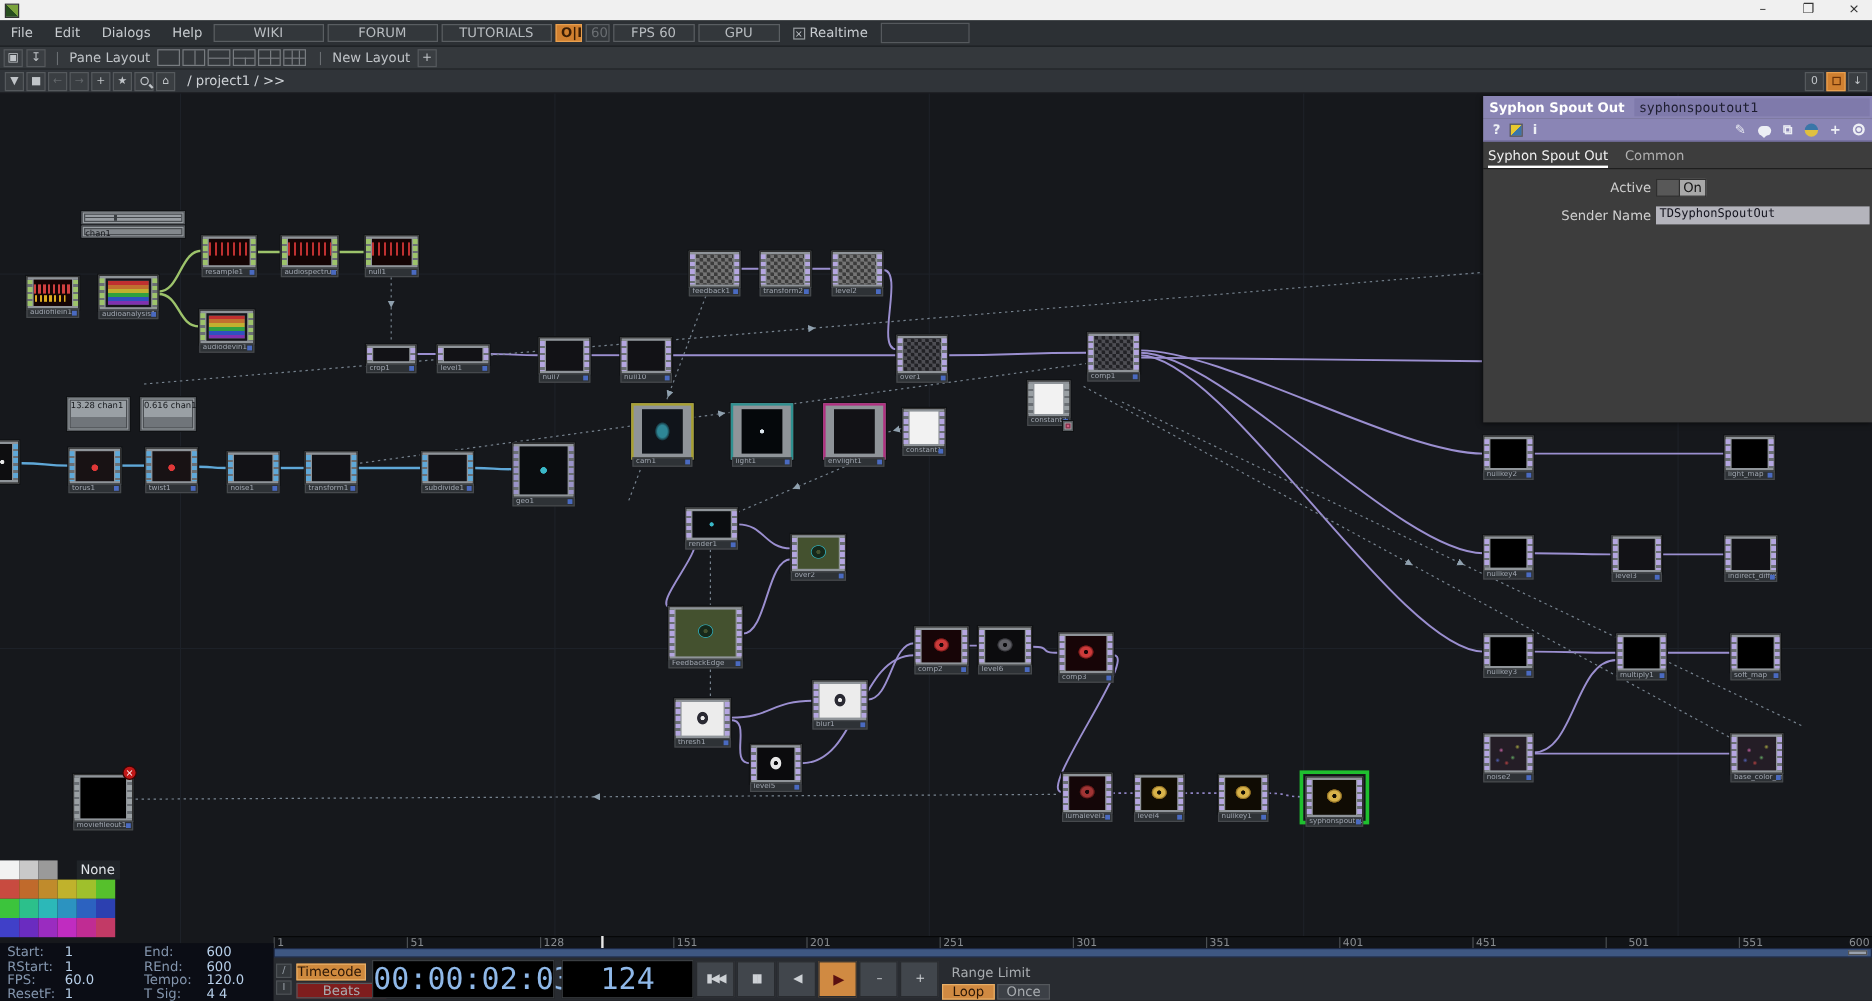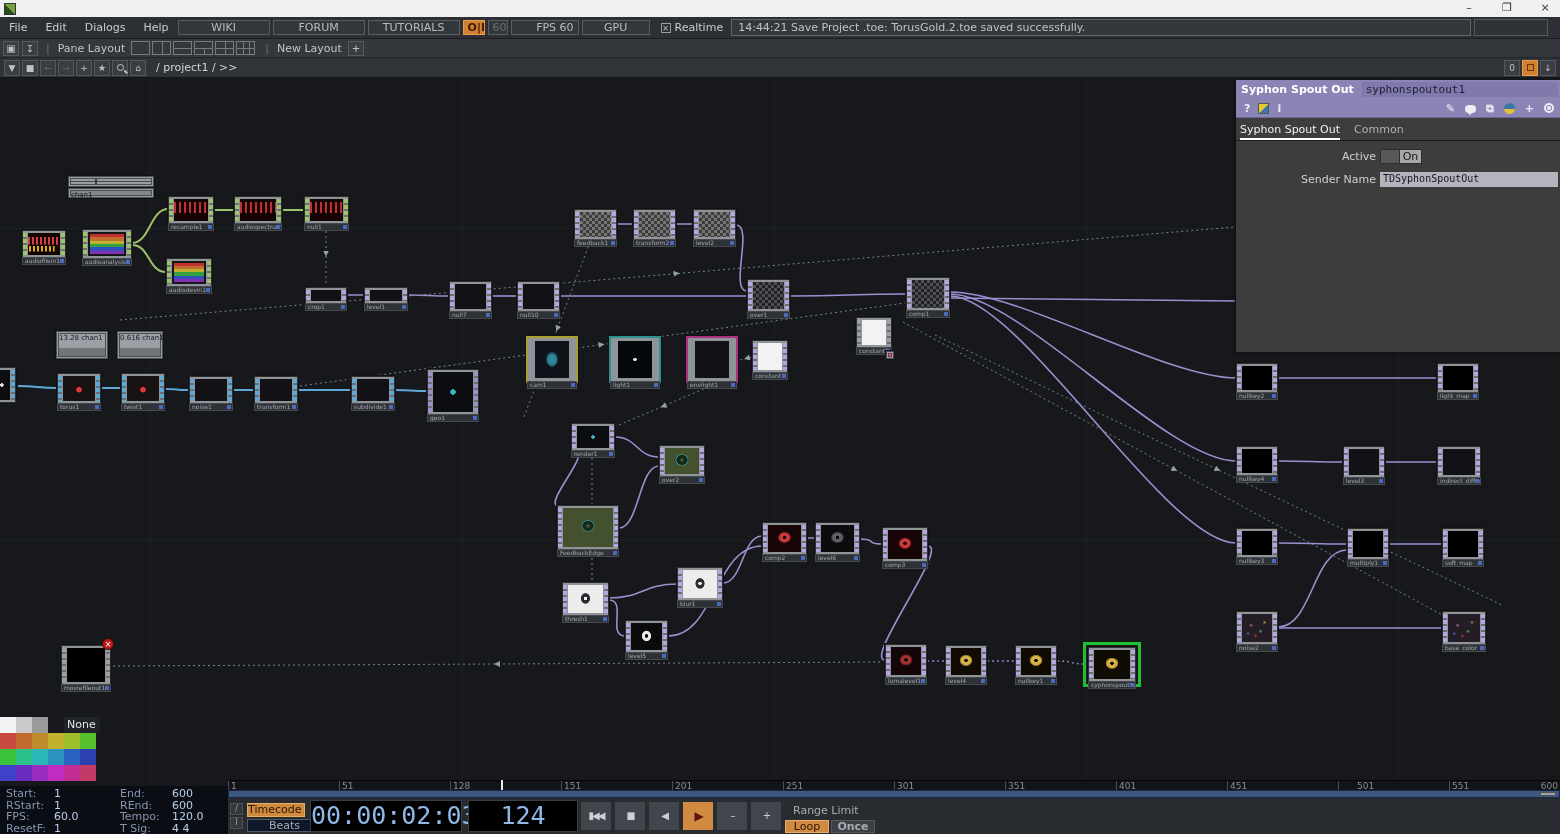--- a/index.html
+++ b/index.html
@@ -12,21 +12,21 @@
     border:1px solid #333;}
   .wctl{position:absolute;top:0;width:30px;height:17px;text-align:center;line-height:16px;font-size:11px;color:#333;}
   
   #menubar{position:absolute;left:0;top:17px;width:1560px;height:22px;background:#2c3034;border-bottom:1px solid #1a1c1f;
     display:flex;align-items:center;color:#c8ccd0;font-size:11px;}
   .menuitem{margin:0 9px;}
   .mbtn{border:1px solid #5a5e62;background:#33373b;color:#b8bcc0;text-align:center;height:15px;line-height:13px;
     font-size:11px;padding:0 4px;margin-right:3px;}
   #io-btn{background:#d08030;border:1px solid #e8a050;color:#3a1d05;font-weight:bold;width:22px;}
   #io-val{color:#6a6e72;width:20px;}
-  #fps-btn{width:68px;text-align:right;} #gpu-btn{width:68px;}
+  #fps-btn{width:68px;} #gpu-btn{width:68px;}
   #rt-wrap{display:flex;align-items:center;margin:0 8px;color:#c8ccd0;}
   #rt-box{width:10px;height:10px;border:1px solid #9a9ea2;margin-right:4px;text-align:center;line-height:9px;font-size:8px;color:#c8ccd0;}
   #status-box{border:1px solid #606468;background:#34383c;color:#bfc3c7;height:17px;line-height:15px;
     padding:0 6px;width:740px;overflow:hidden;white-space:nowrap;}
   #status-box2{border:1px solid #55595d;background:#2f3337;width:74px;height:17px;margin-left:3px;}
   
   #panebar{position:absolute;left:0;top:39px;width:1560px;height:19px;background:#34383c;border-bottom:1px solid #202327;
     display:flex;align-items:center;color:#c0c4c8;font-size:11px;}
   .tbtn{width:16px;height:15px;border:1px solid #55595d;background:#3a3e42;color:#c0c4c8;text-align:center;
     line-height:13px;font-size:10px;margin-left:3px;}
@@ -180,34 +180,34 @@
   #rangebar{position:absolute;left:228px;top:790px;width:1332px;height:8px;background:#3e5782;border:1px solid #1d2844;}
   #rangehandle{position:absolute;right:3px;top:1px;width:16px;height:4px;background:#9aa2ae;border:1px solid #555;}
   #bottombar{position:absolute;left:228px;top:798px;width:1332px;height:36px;background:#282b30;}
   #tinfo{position:absolute;left:0;top:786px;width:228px;height:48px;background:#0b0d15;padding:2px 0 0 6px;}
   .trow{display:grid;grid-template-columns:48px 66px 52px 1fr;font-size:11px;line-height:11.5px;}
   .tlabel{color:#8496ae;} .tvalue{color:#b8d0ea;}
   .sbtn{position:absolute;width:13px;height:12px;background:#34383c;border:1px solid #4e5256;color:#9aa2aa;
     font-size:8px;line-height:10px;text-align:center;}
   #btn-timecode{position:absolute;left:19px;top:5px;width:58px;height:14px;background:#cf8a3e;border:1px solid #e8ae66;
     color:#2a1606;font-size:11px;line-height:12px;text-align:left;}
-  #btn-beats{position:absolute;left:19px;top:21px;width:75px;height:13px;background:#0f172a;border:1px solid #54585c;
+  #btn-beats{position:absolute;left:19px;top:21px;width:75px;height:13px;background:#7f1d1d;border:1px solid #54585c;
     color:#a8acb0;font-size:11px;line-height:11px;text-align:center;}
   #tc-display{position:absolute;left:82px;top:2px;width:152px;height:32px;background:#000;border:1px solid #3a3e42;
     color:#8fb8e8;font-size:25px;line-height:30px;text-align:center;font-family:"DejaVu Sans Mono","Liberation Mono",monospace;}
   #fr-display{position:absolute;left:240px;top:2px;width:110px;height:32px;background:#000;border:1px solid #3a3e42;
     color:#8fb8e8;font-size:25px;line-height:30px;text-align:center;font-family:"DejaVu Sans Mono","Liberation Mono",monospace;}
   .pbtn{position:absolute;top:3px;width:32px;height:30px;background:#41464c;border:1px solid #282b2f;color:#cdd1d5;
     font-size:10px;line-height:28px;text-align:center;letter-spacing:-2px;}
   .pbtn.play{background:#d08a42;color:#5a1010;font-size:12px;}
   #range-label{position:absolute;left:565px;top:6px;font-size:11px;color:#a8acb0;}
   #btn-loop{position:absolute;left:557px;top:22px;width:44px;height:13px;background:#d08a42;border:1px solid #e8ae66;
     color:#2a1606;font-size:11px;line-height:11px;text-align:center;}
   #btn-once{position:absolute;left:603px;top:22px;width:44px;height:13px;background:#3c4046;border:1px solid #54585c;
-    color:#a8acb0;font-size:11px;line-height:11px;text-align:center;font-weight:bold;}
+    color:#a8acb0;font-size:11px;line-height:11px;text-align:center;}
 </style>
 </head>
 <body>
 
 <div id="titlebar">
   <span id="tdlogo"></span>
   <span class="wctl" style="right:76px">–</span>
   <span class="wctl" style="right:38px">❐</span>
   <span class="wctl" style="right:0">×</span>
 </div>
@@ -220,21 +220,20 @@
       <span class="mbtn" style="width: 92px;">TUTORIALS</span>
     </span>
   <span class="mbtn" id="io-btn">O|I</span>
   <span class="mbtn" id="io-val">60</span>
   <span class="mbtn" id="fps-btn">FPS  60</span>
   <span class="mbtn" id="gpu-btn">GPU</span>
   <span id="rt-wrap">
     <span id="rt-box">×</span>
     <span>Realtime</span>
   </span>
-  <span id="status-box">14:44:21 Save Project .toe: TorusGold.2.toe saved successfully.</span>
   <span id="status-box2"></span>
 </div>
 
 <div id="panebar">
   <span class="tbtn">▣</span>
   <span class="tbtn">↧</span>
   <span class="sep">|</span>
   <span>Pane Layout</span>
   <span id="preset-wrap" style="display:flex;margin-left:6px">
       <span class="preset single"></span>

